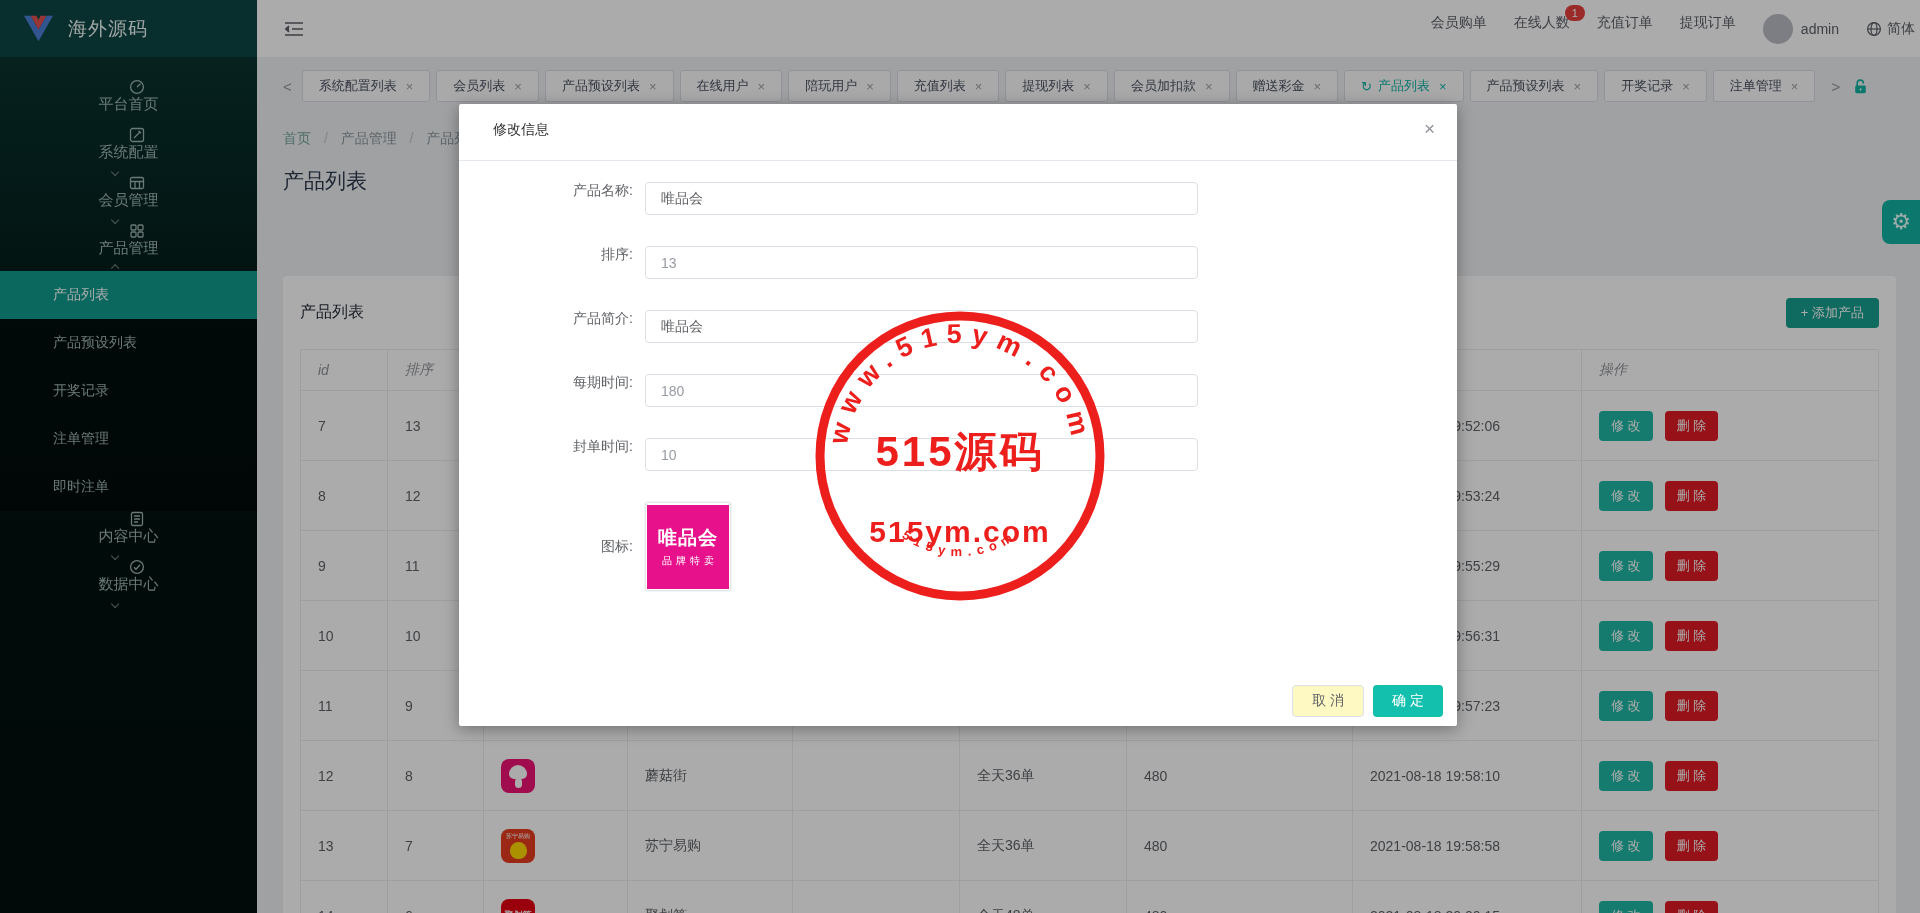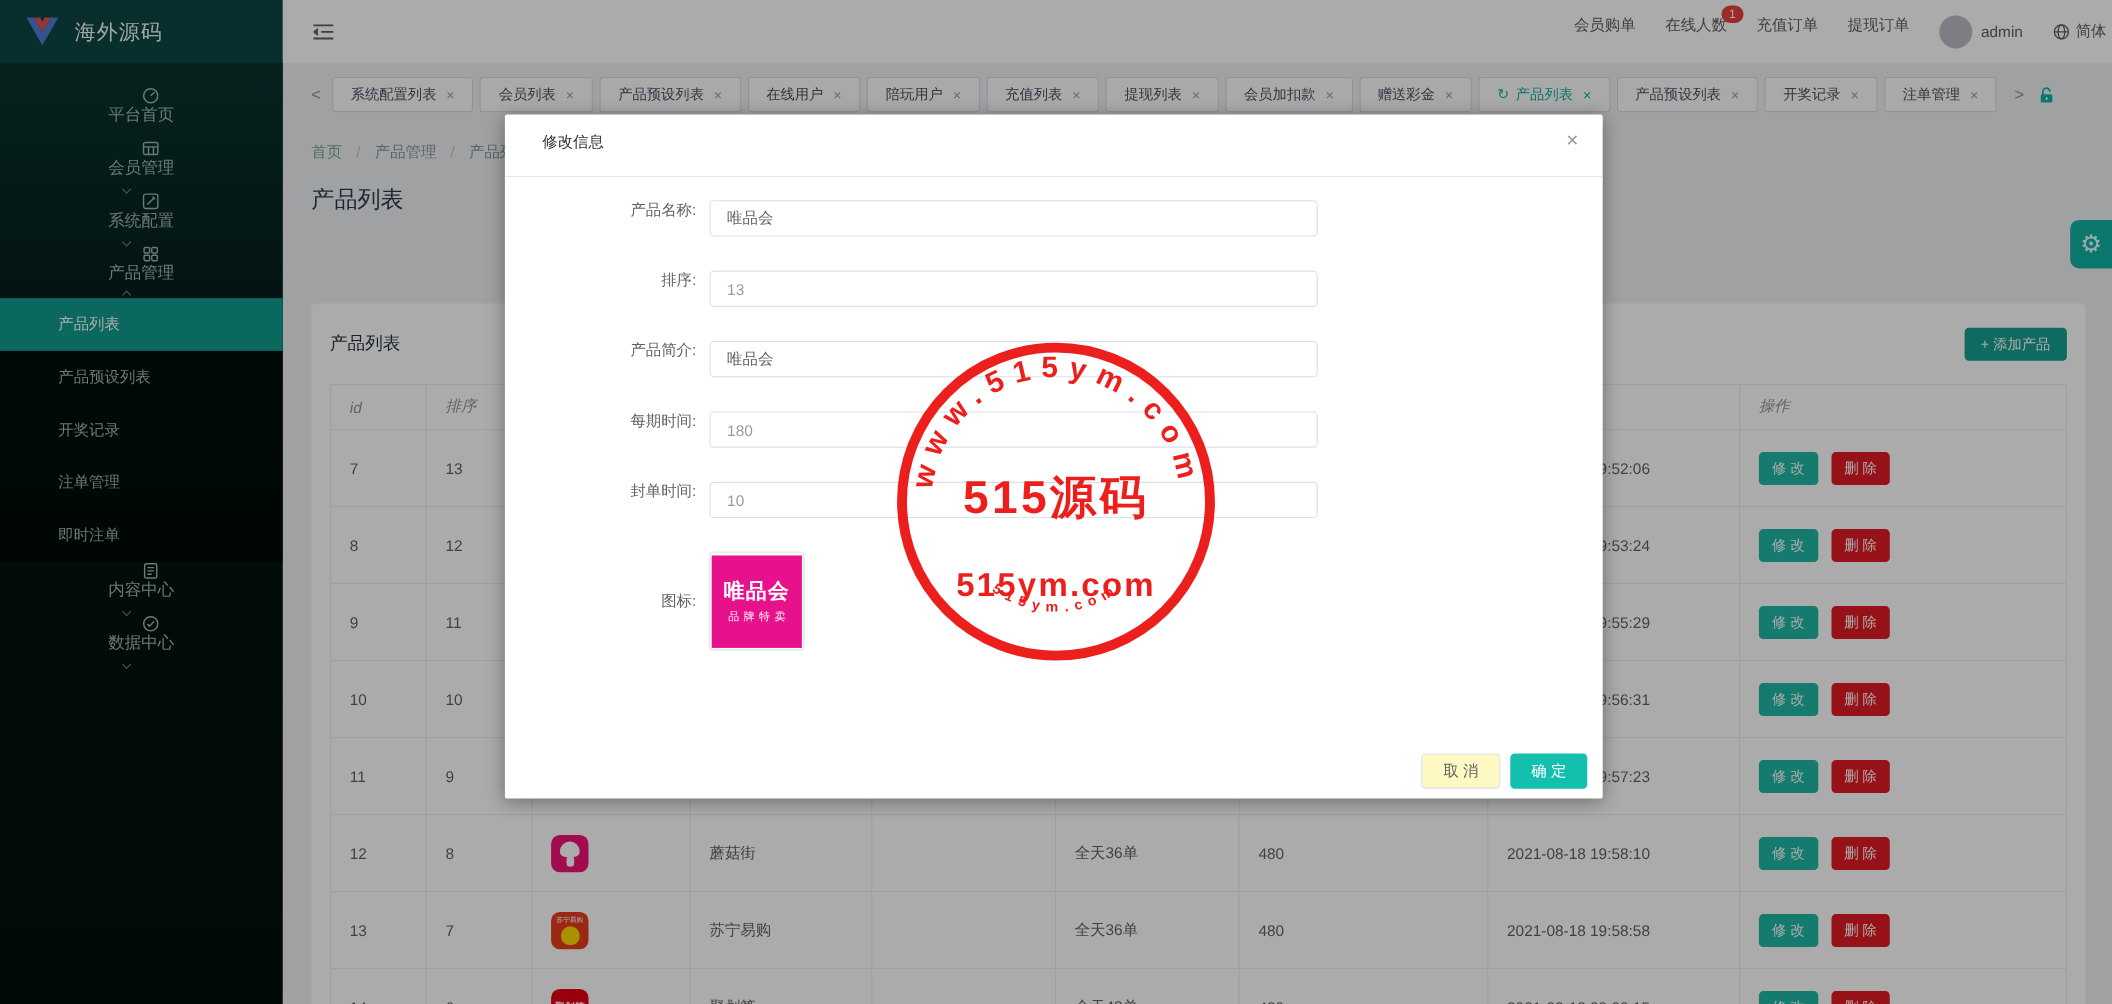--- a/index.html
+++ b/index.html
@@ -129,35 +129,35 @@
           <svg width="16" height="16" viewBox="0 0 16 16" fill="none" stroke="#9fb6b1" stroke-width="1.3">
               <circle cx="8" cy="8" r="6.4"></circle>
               <path d="M8 8 L11.5 4.8"></path>
             </svg>
         </span>
         <span class="lbl">平台首页</span>
       </div>
       <div class="m-item">
         <span class="mi">
           <svg width="16" height="16" viewBox="0 0 16 16" fill="none" stroke="#9fb6b1" stroke-width="1.3">
+              <rect x="1.5" y="1.5" width="13" height="13" rx="2"></rect>
+              <path d="M5 11 L11 5 M9.6 3.8l2.4 2.4"></path>
+            </svg>
+        </span>
+        <span class="lbl">系统配置</span>
+        <span class="chev"></span>
+      </div>
+      <div class="m-item">
+        <span class="mi">
+          <svg width="16" height="16" viewBox="0 0 16 16" fill="none" stroke="#9fb6b1" stroke-width="1.3">
               <rect x="1.5" y="2.5" width="13" height="11" rx="1.5"></rect>
               <path d="M1.5 6.5h13 M6 6.5v7 M10.5 6.5v7"></path>
             </svg>
         </span>
         <span class="lbl">会员管理</span>
-        <span class="chev"></span>
-      </div>
-      <div class="m-item">
-        <span class="mi">
-          <svg width="16" height="16" viewBox="0 0 16 16" fill="none" stroke="#9fb6b1" stroke-width="1.3">
-              <rect x="1.5" y="1.5" width="13" height="13" rx="2"></rect>
-              <path d="M5 11 L11 5 M9.6 3.8l2.4 2.4"></path>
-            </svg>
-        </span>
-        <span class="lbl">系统配置</span>
         <span class="chev"></span>
       </div>
       <div class="m-item">
         <span class="mi">
           <svg width="16" height="16" viewBox="0 0 16 16" fill="none" stroke="#9fb6b1" stroke-width="1.3">
               <rect x="2" y="2" width="5" height="5" rx="1"></rect>
               <rect x="9" y="2" width="5" height="5" rx="1"></rect>
               <rect x="2" y="9" width="5" height="5" rx="1"></rect>
               <rect x="9" y="9" width="5" height="5" rx="1"></rect>
             </svg>

